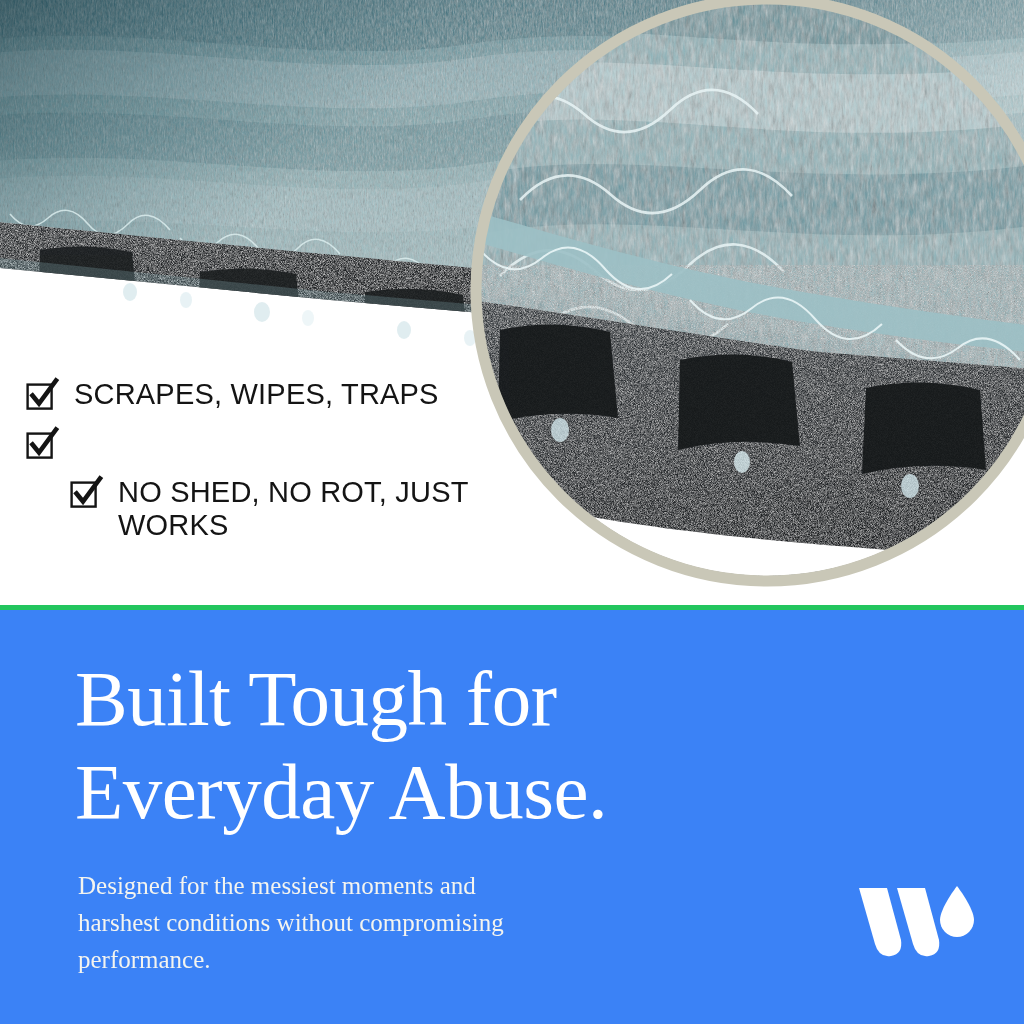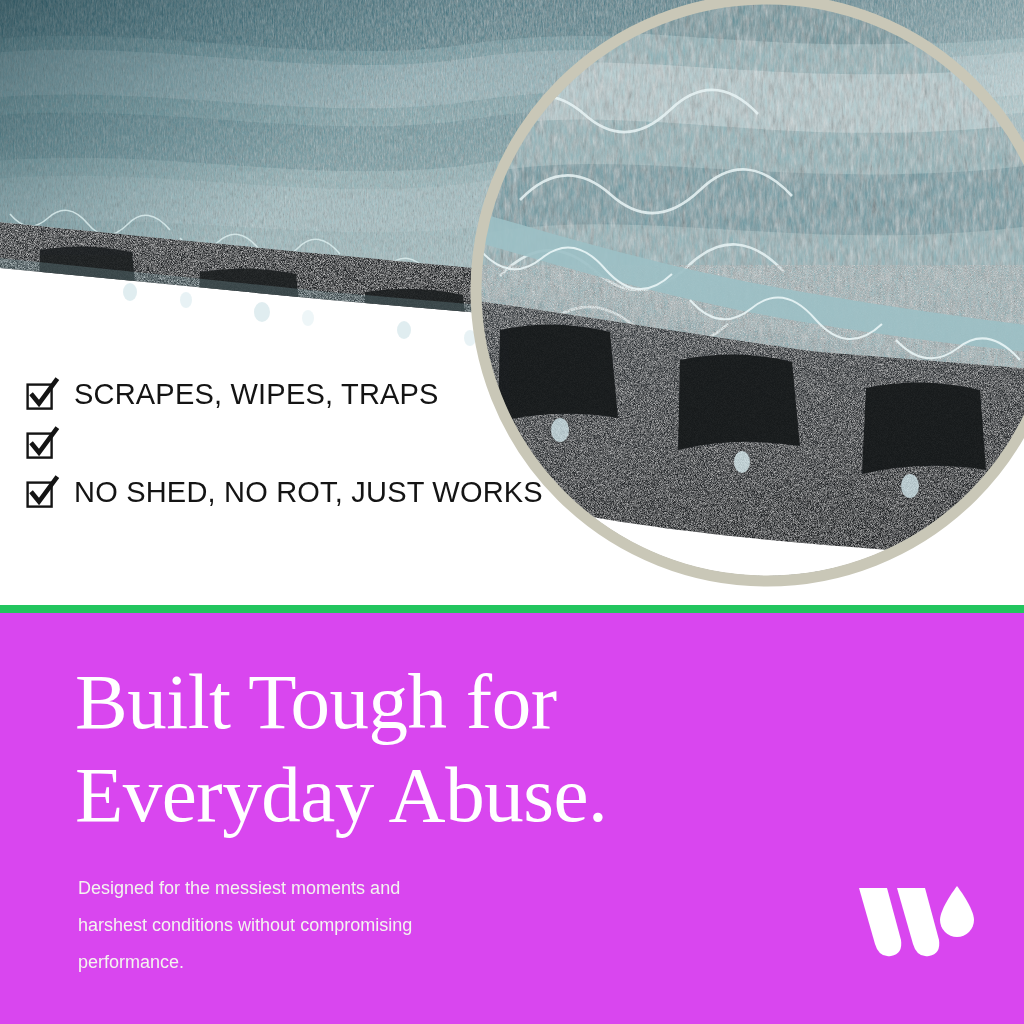--- a/index.html
+++ b/index.html
@@ -19,56 +19,56 @@
   .photo-svg{position:absolute;left:0;top:0;width:1024px;height:605px;display:block;}
 
   
   .checklist{
     position:absolute;left:26px;top:378px;width:520px;
     z-index:6;
   }
   .check-row{
     display:flex;align-items:flex-start;margin-bottom:16px;
   }
-  .check-row:last-child{margin-bottom:0;}
+  .check-row:last-child{margin-bottom:0;margin-left:44px;}
   .cbox{
     position:relative;width:31px;height:31px;flex:0 0 31px;margin-top:2px;
   }
   .cbox svg{display:block;overflow:visible;}
   .check-label{
     margin-left:17px;
     font-family:"Liberation Sans", sans-serif;
     font-size:29px;line-height:33px;
     letter-spacing:.2px;
     color:#141414;
     font-weight:400;
     white-space:pre-line;
   }
 
   
   .green-panel{
     position:absolute;left:0;top:605px;width:1024px;height:419px;
-    background:#d946ef;
-    border-top:8px solid #22c55e;
+    background:#3b82f6;
+    border-top:5px solid #22c55e;
     box-sizing:border-box;
     overflow:hidden;
   }
   .headline{
     position:absolute;left:75px;top:42px;width:760px;
     font-family:"Liberation Serif", serif;
     font-size:79px;line-height:93px;
     color:#ffffff;
     font-weight:400;
     letter-spacing:-0.5px;
     white-space:pre-line;
   }
   .subcopy{
     position:absolute;left:78px;top:257px;width:610px;
-    font-family:Liberation Sans, sans-serif;
-    font-size:18px;line-height:37px;
+    font-family:Liberation Serif, serif;
+    font-size:25px;line-height:37px;
     color:#f4f4ef;
     font-weight:400;
     white-space:pre-line;
   }
   .logo{
     position:absolute;left:857px;top:884px;width:118px;height:80px;z-index:8;
   }
   .logo svg{display:block;}
 </style>
 </head>

